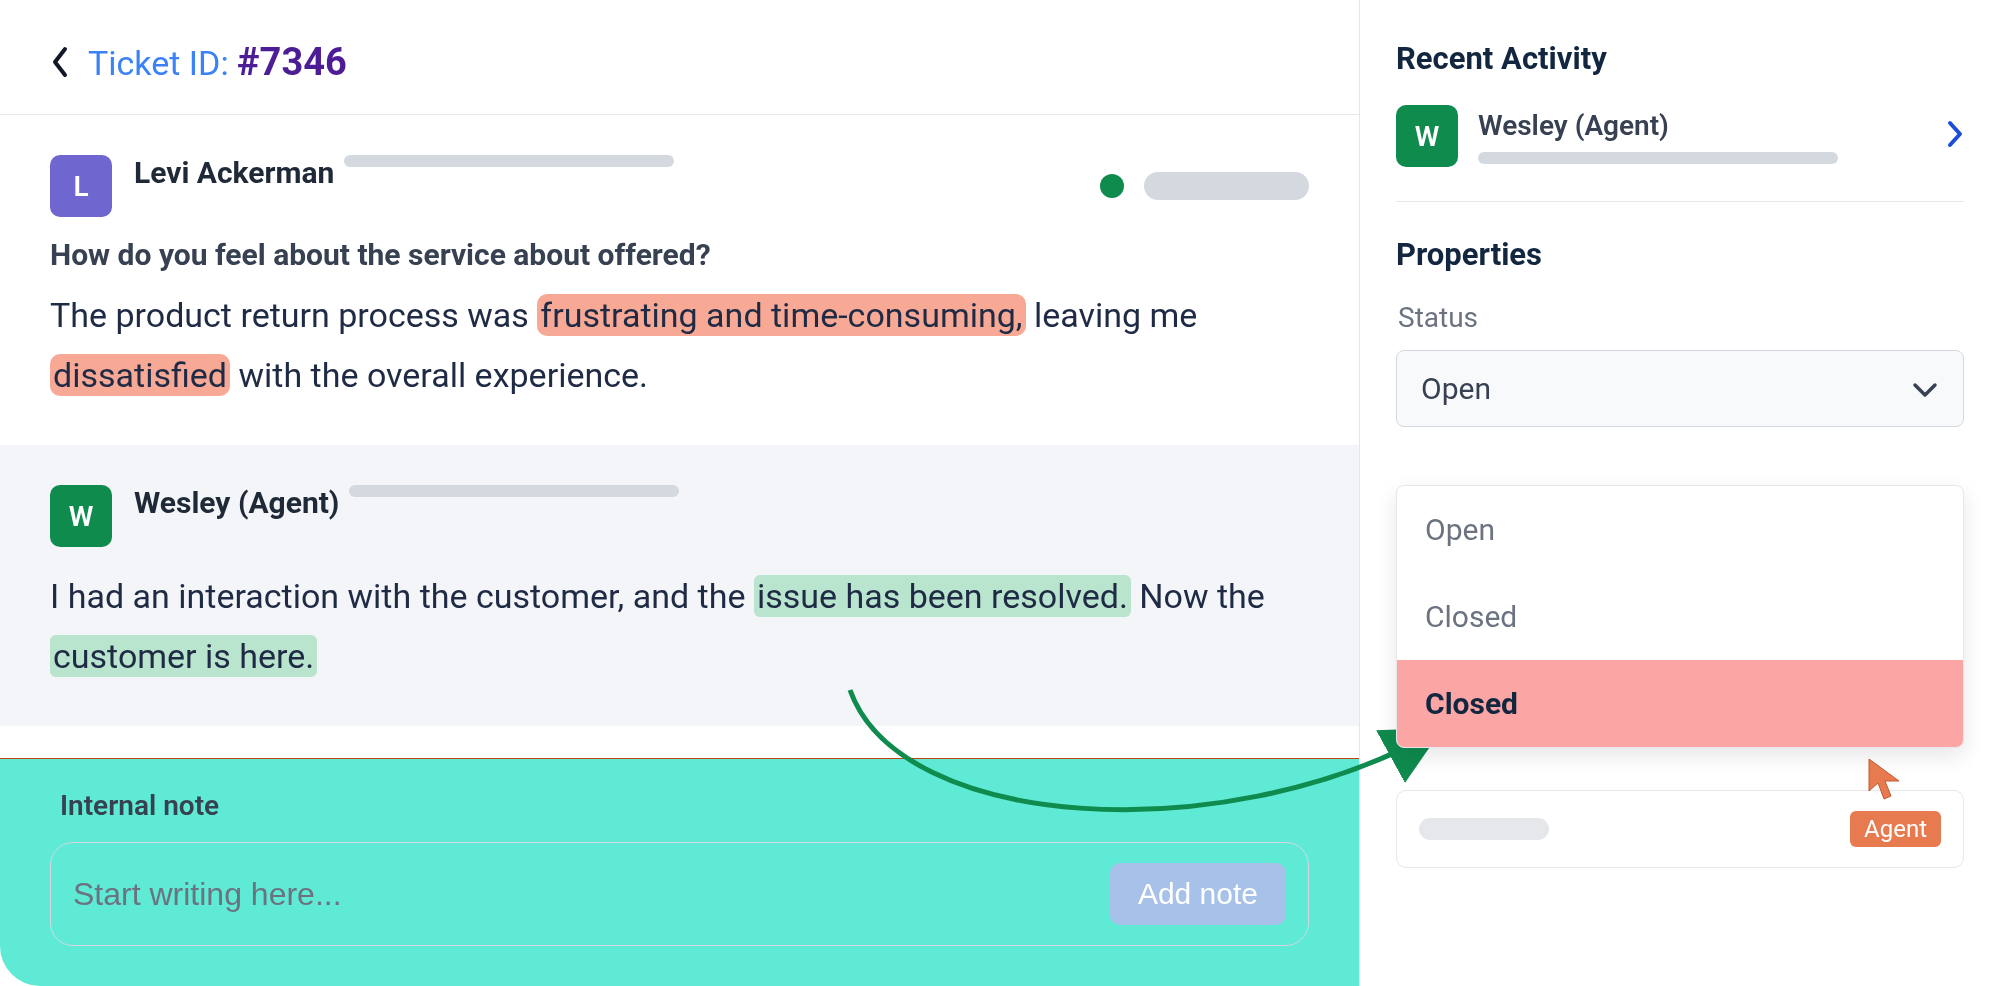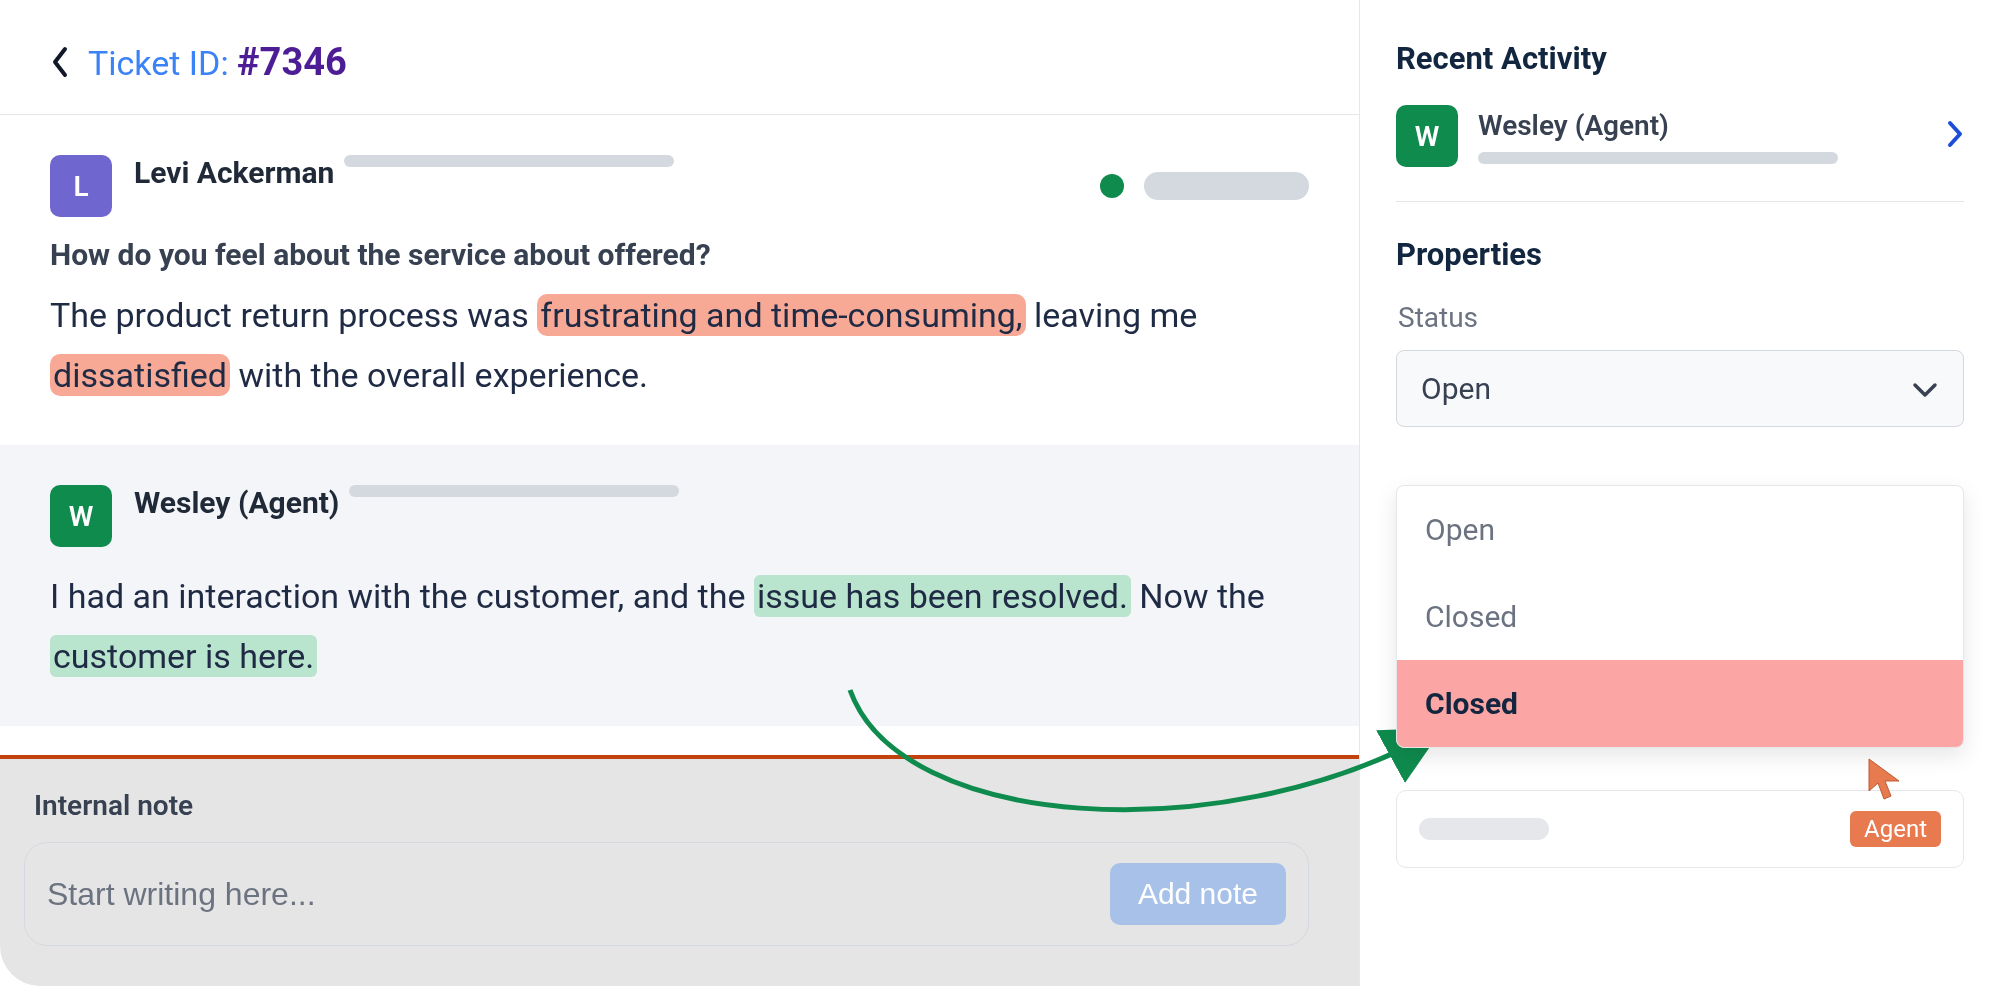--- a/index.html
+++ b/index.html
@@ -105,23 +105,23 @@
     border-radius: 10px;
     padding: 1px 3px;
   }
   .hl-pos {
     background: #b9e4cd;
     border-radius: 6px;
     padding: 1px 3px;
   }
   
   .note-area {
-    padding: 30px 50px 40px 24px;
-    background: #e5e5e5;
-    border-top: 4px solid #c2410c;
+    padding: 30px 50px 40px 50px;
+    background: #5eead4;
+    border-top: 1px solid #c2410c;
   }
   .note-label {
     font-size: 28px;
     font-weight: 600;
     color: #374151;
     margin: 0 0 20px 10px;
   }
   .note-box {
     display: flex;
     align-items: center;

